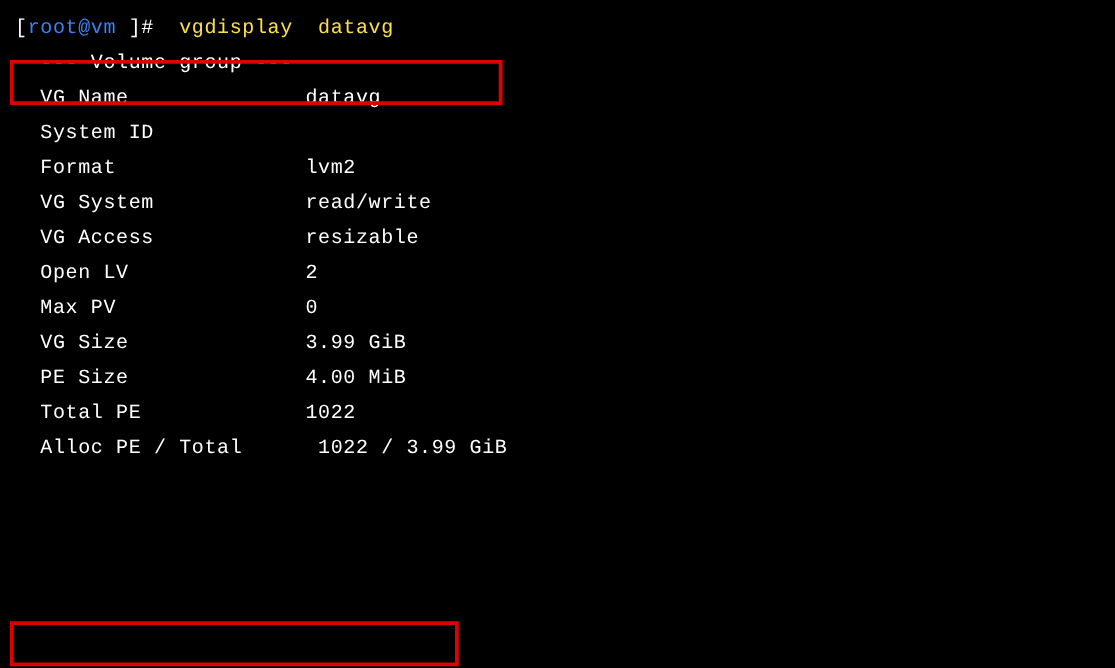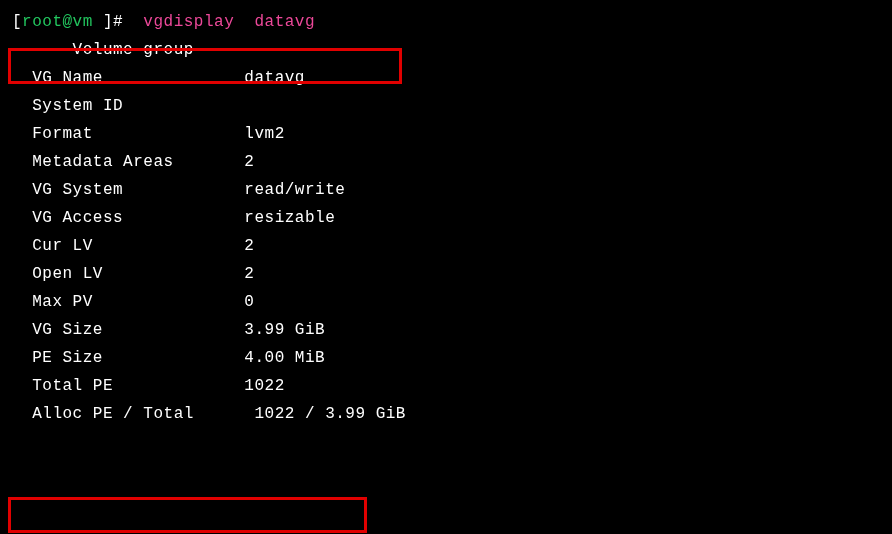--- a/index.html
+++ b/index.html
@@ -12,24 +12,24 @@
       color: #ffffff;
       width: 868px;
       height: 518px;
       overflow: hidden;
       position: relative;
     }
     .line {
       white-space: pre;
       letter-spacing: 0.5px;
     }
-    .prompt-user { color: #22c55e; }
+    .prompt-user { color: #3b82f6; }
     .prompt-bracket { color: #ffffff; }
     .prompt-hash { color: #ffffff; }
-    .command { color: #ec4899; text-align: right; }
+    .command { color: #fde047; text-align: right; }
     .highlight-box {
       position: absolute;
       border: 3px solid #e10000;
       background: transparent;
       pointer-events: none;
     }
     .box1 {
       top: 48px;
       left: 8px;
       width: 388px;
@@ -44,24 +44,22 @@
   </style>
 </head>
 <body>
 
 <div class="line"><span class="prompt-bracket">[</span><span class="prompt-user">root@vm </span><span class="prompt-bracket">]</span><span class="prompt-hash">#  </span><span class="command">vgdisplay  datavg</span></div>
 <div class="line">  --- Volume group ---</div>
 <div id="rows-container">
     <div class="line"><span>  VG Name              </span><span>datavg</span></div>
     <div class="line"><span>  System ID            </span><span></span></div>
     <div class="line"><span>  Format               </span><span>lvm2</span></div>
-    <div class="line"><span>  Metadata Areas       </span><span>2</span></div>
     <div class="line"><span>  VG System            </span><span>read/write</span></div>
     <div class="line"><span>  VG Access            </span><span>resizable</span></div>
-    <div class="line"><span>  Cur LV               </span><span>2</span></div>
     <div class="line"><span>  Open LV              </span><span>2</span></div>
     <div class="line"><span>  Max PV               </span><span>0</span></div>
     <div class="line"><span>  VG Size              </span><span>3.99 GiB</span></div>
     <div class="line"><span>  PE Size              </span><span>4.00 MiB</span></div>
     <div class="line"><span>  Total PE             </span><span>1022</span></div>
     <div class="line"><span>  Alloc PE / Total      </span><span>1022 / 3.99 GiB</span></div>
   </div>
 
 <div class="highlight-box box1"></div>
 <div class="highlight-box box2"></div>

